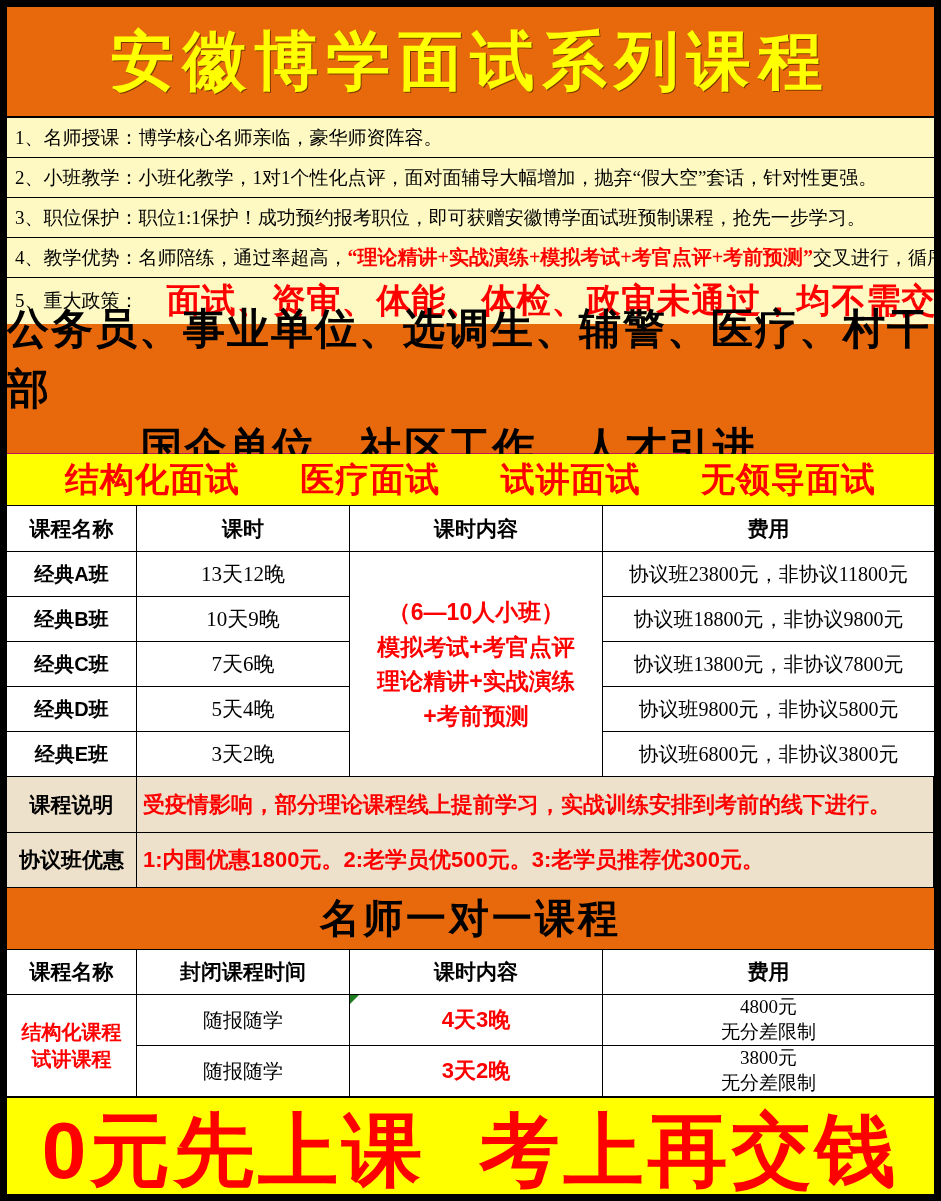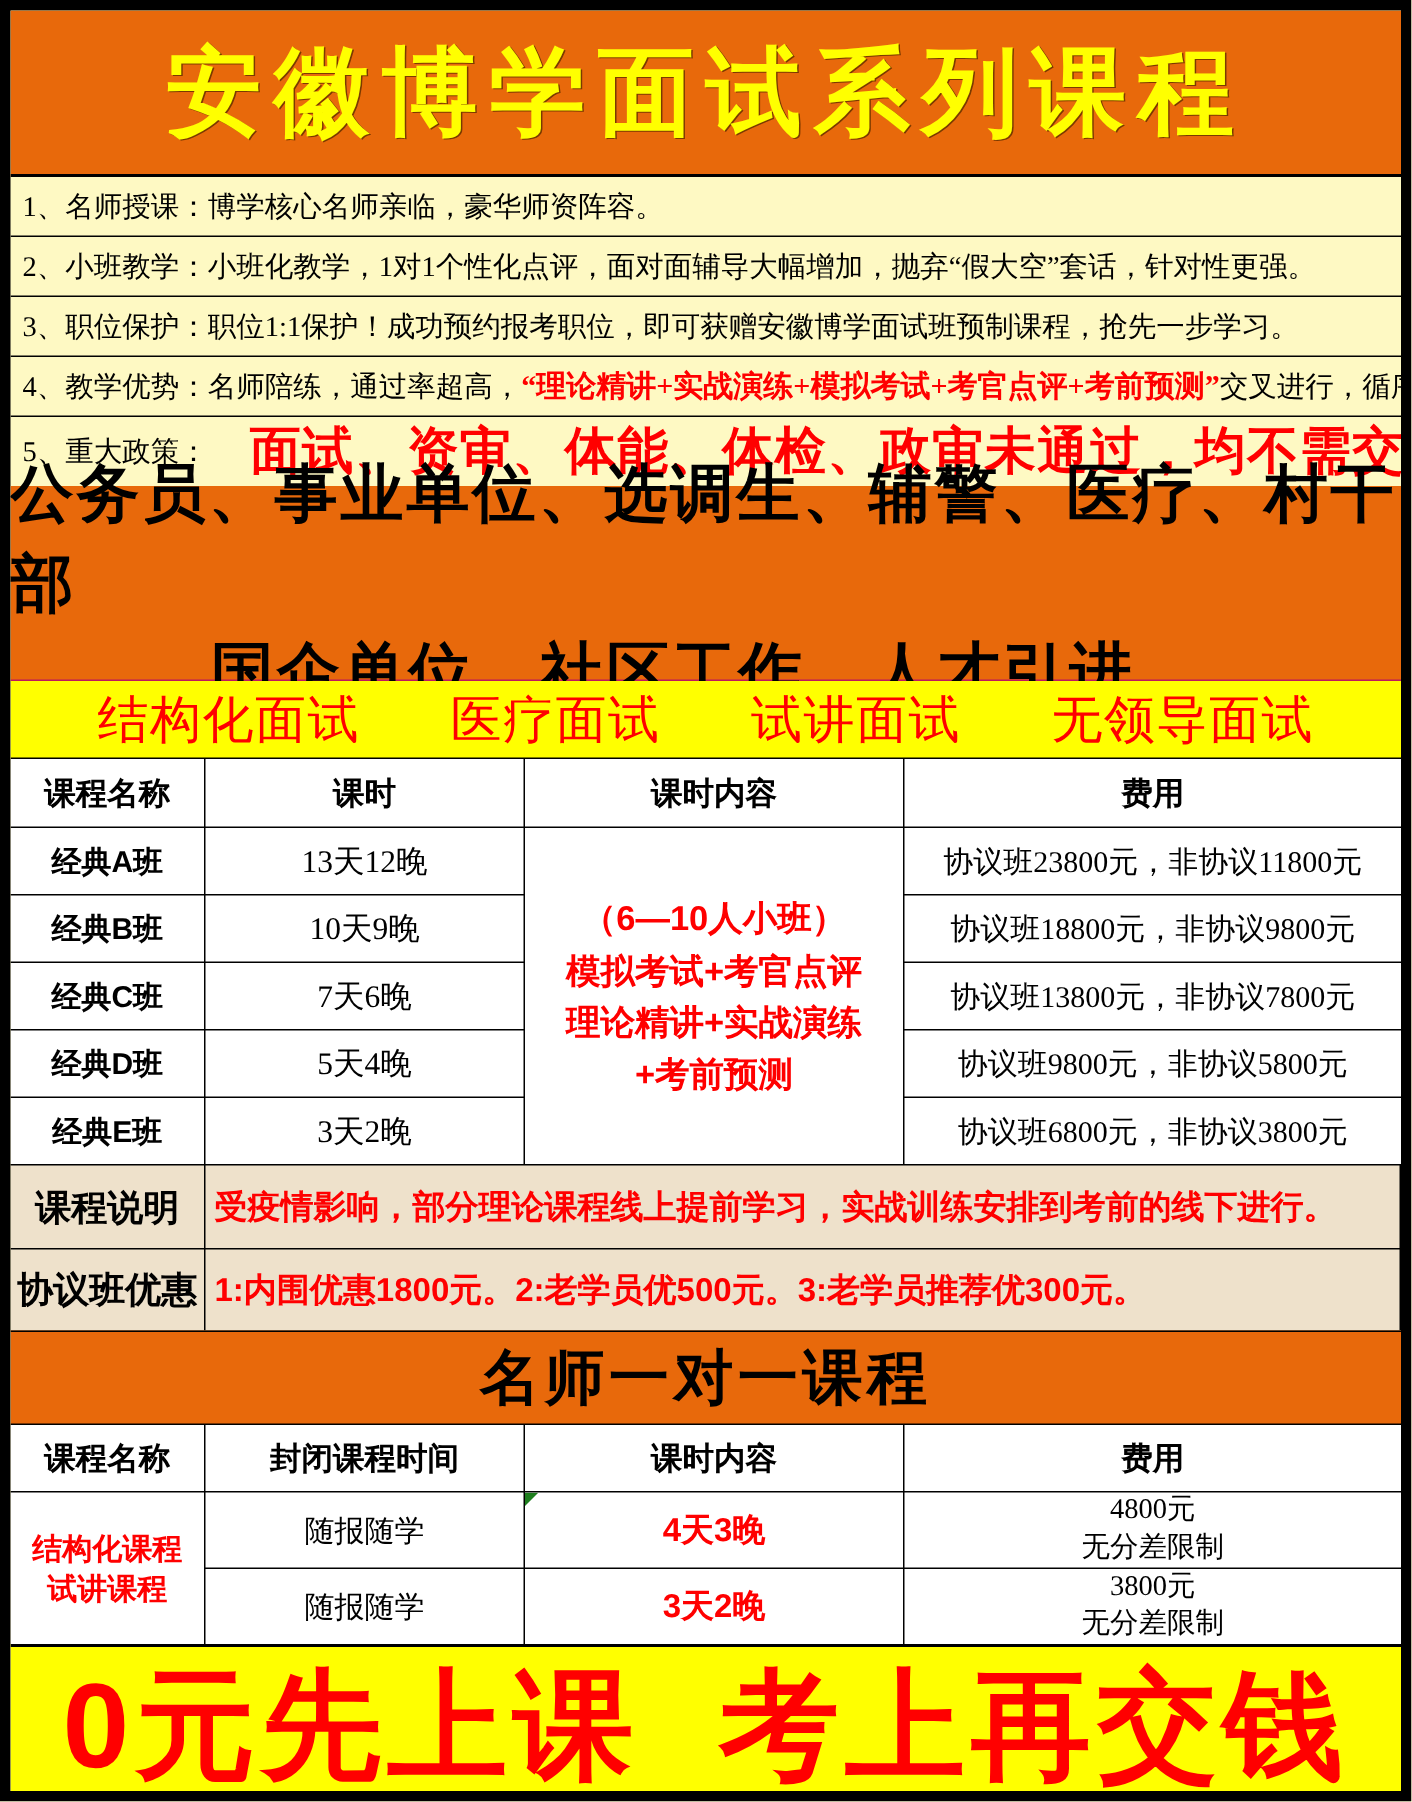--- a/index.html
+++ b/index.html
@@ -43,21 +43,21 @@
     display:flex; flex-direction:column; align-items:center; justify-content:center;
     color:#000; font-weight:bold; font-size:42px; line-height:1.42;
     flex:0 0 auto; letter-spacing:2px;
   }
   
   .types {
     height:52px; background:#FFFF00; border-bottom:1px solid #000;
     display:flex; align-items:center; justify-content:space-between;
     padding:0 58px; flex:0 0 auto;
   }
-  .type-item { color:#FF0000; font-weight:normal; font-size:34px; letter-spacing:1px; }
+  .type-item { color:#FF0000; font-weight:bold; font-size:34px; letter-spacing:1px; }
   
   .table1 {
     display:grid;
     grid-template-columns:129px 212px 252px 331px;
     grid-template-rows:45px repeat(5, 44px);
     gap:1px; background:#000; flex:0 0 auto;
   }
   .table1 > div, .notes > div, .table2 > div {
     background:#fff; display:flex; align-items:center; justify-content:center;
   }
@@ -71,21 +71,21 @@
     color:#FF0000; font-weight:bold; font-size:23px; line-height:1.5;
     text-align:center;
   }
   
   .notes {
     display:grid;
     grid-template-columns:129px 796px;
     grid-template-rows:55px 54px;
     gap:1px; background:#000; border-top:1px solid #000; flex:0 0 auto;
   }
-  .note-label { background:#EEE1CB !important; font-weight:bold; font-size:24px; }
+  .note-label { background:#EEE1CB !important; font-weight:bold; font-size:21px; }
   .notes .note-text {
     background:#EEE1CB; color:#FF0000; font-weight:bold; font-size:22px;
     justify-content:flex-start; padding-left:6px; white-space:nowrap;
   }
   
   .section2 {
     height:63px; background:#E8690B;
     border-top:1px solid #000; border-bottom:1px solid #000;
     display:flex; align-items:center; justify-content:center;
     color:#000; font-weight:bold; font-size:40px; letter-spacing:3px;

